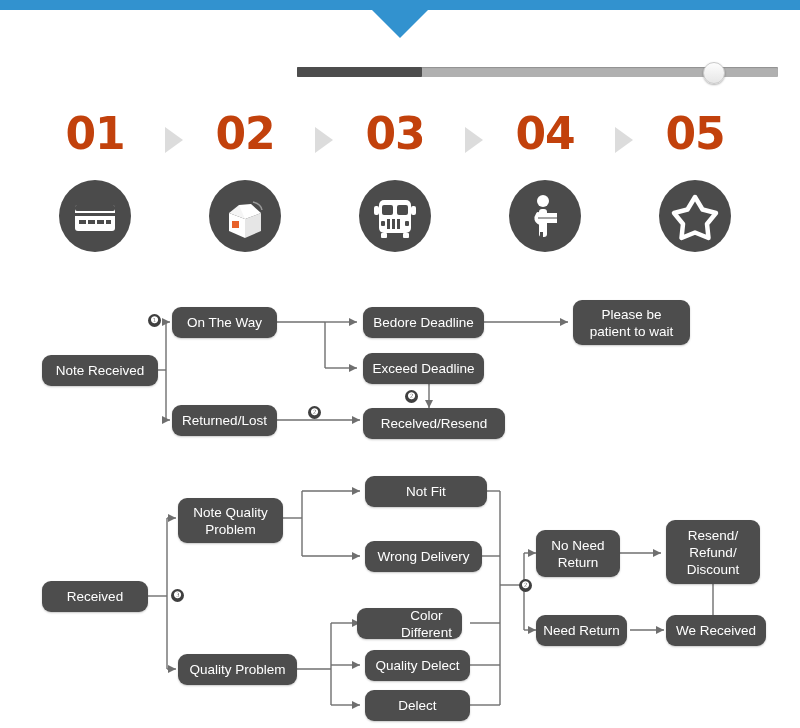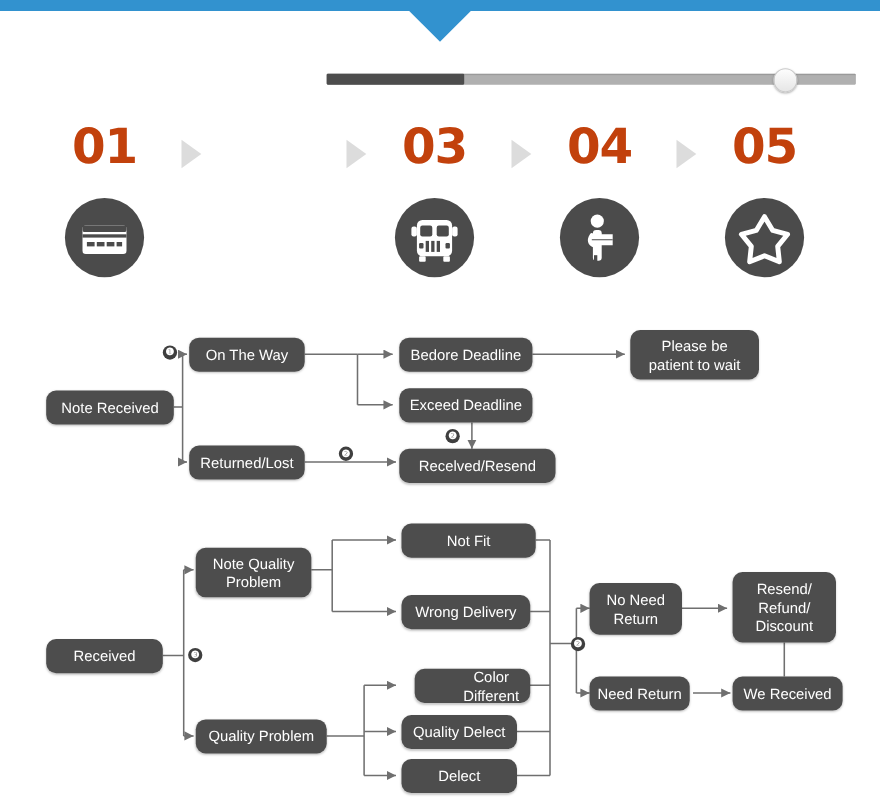--- a/index.html
+++ b/index.html
@@ -153,20 +153,33 @@
         <rect x="16" y="25" width="40" height="26" rx="3" fill="#ffffff"></rect>
         <rect x="16" y="25" width="40" height="6" rx="2" fill="#4b4b4b"></rect>
         <rect x="16" y="33" width="40" height="3" fill="#4b4b4b"></rect>
         <rect x="20" y="40" width="7" height="4" fill="#4b4b4b"></rect>
         <rect x="29" y="40" width="7" height="4" fill="#4b4b4b"></rect>
         <rect x="38" y="40" width="7" height="4" fill="#4b4b4b"></rect>
         <rect x="47" y="40" width="5" height="4" fill="#4b4b4b"></rect>
       </svg>
       </div>
     </div>
+    <div class="step-col" style="left: 150px;">
+      <div class="step-num">02</div>
+      <div class="step-circle">
+        <svg class="step-icon-svg" width="72" height="72" viewBox="0 0 72 72">
+        <path d="M20 33 L36 39 L36 58 L20 51 Z" fill="#ffffff"></path>
+        <path d="M52 33 L36 39 L36 58 L52 51 Z" fill="#e6e6e6"></path>
+        <path d="M20 33 L30 25 L46 29 L36 39 Z" fill="#f5f5f5"></path>
+        <path d="M52 33 L42 24 L30 25 L36 39 Z" fill="#ffffff"></path>
+        <path d="M44 22 q8 2 9 8" stroke="#9a9a9a" stroke-width="1.5" fill="none"></path>
+        <rect x="23" y="41" width="7" height="7" fill="#e8622a"></rect>
+      </svg>
+      </div>
+    </div>
     <div class="step-col" style="left: 300px;">
       <div class="step-num">03</div>
       <div class="step-circle">
         <svg class="step-icon-svg" width="72" height="72" viewBox="0 0 72 72">
         <rect x="20" y="20" width="32" height="33" rx="5" fill="#ffffff"></rect>
         <rect x="23" y="25" width="11" height="10" rx="2" fill="#4b4b4b"></rect>
         <rect x="38" y="25" width="11" height="10" rx="2" fill="#4b4b4b"></rect>
         <rect x="15" y="26" width="5" height="9" rx="2" fill="#ffffff"></rect>
         <rect x="52" y="26" width="5" height="9" rx="2" fill="#ffffff"></rect>
         <rect x="28" y="39" width="3" height="10" fill="#4b4b4b"></rect>
@@ -325,21 +338,21 @@
   </div>
 
   <div class="node" style="left:365px; top:11px; width:122px; height:31px;">
     <span>Not Fit</span>
   </div>
 
   <div class="node" style="left:365px; top:76px; width:117px; height:31px;">
     <span>Wrong Delivery</span>
   </div>
 
-  <div class="node" style="left:377px; top:143px; width:105px; height:31px;padding-left:40px;">
+  <div class="node" style="left:357px; top:143px; width:105px; height:31px;padding-left:40px;">
     <span>Color Different</span>
   </div>
 
   <div class="node" style="left:365px; top:185px; width:105px; height:31px;">
     <span>Quality Delect</span>
   </div>
 
   <div class="node" style="left:365px; top:225px; width:105px; height:31px;">
     <span>Delect</span>
   </div>

